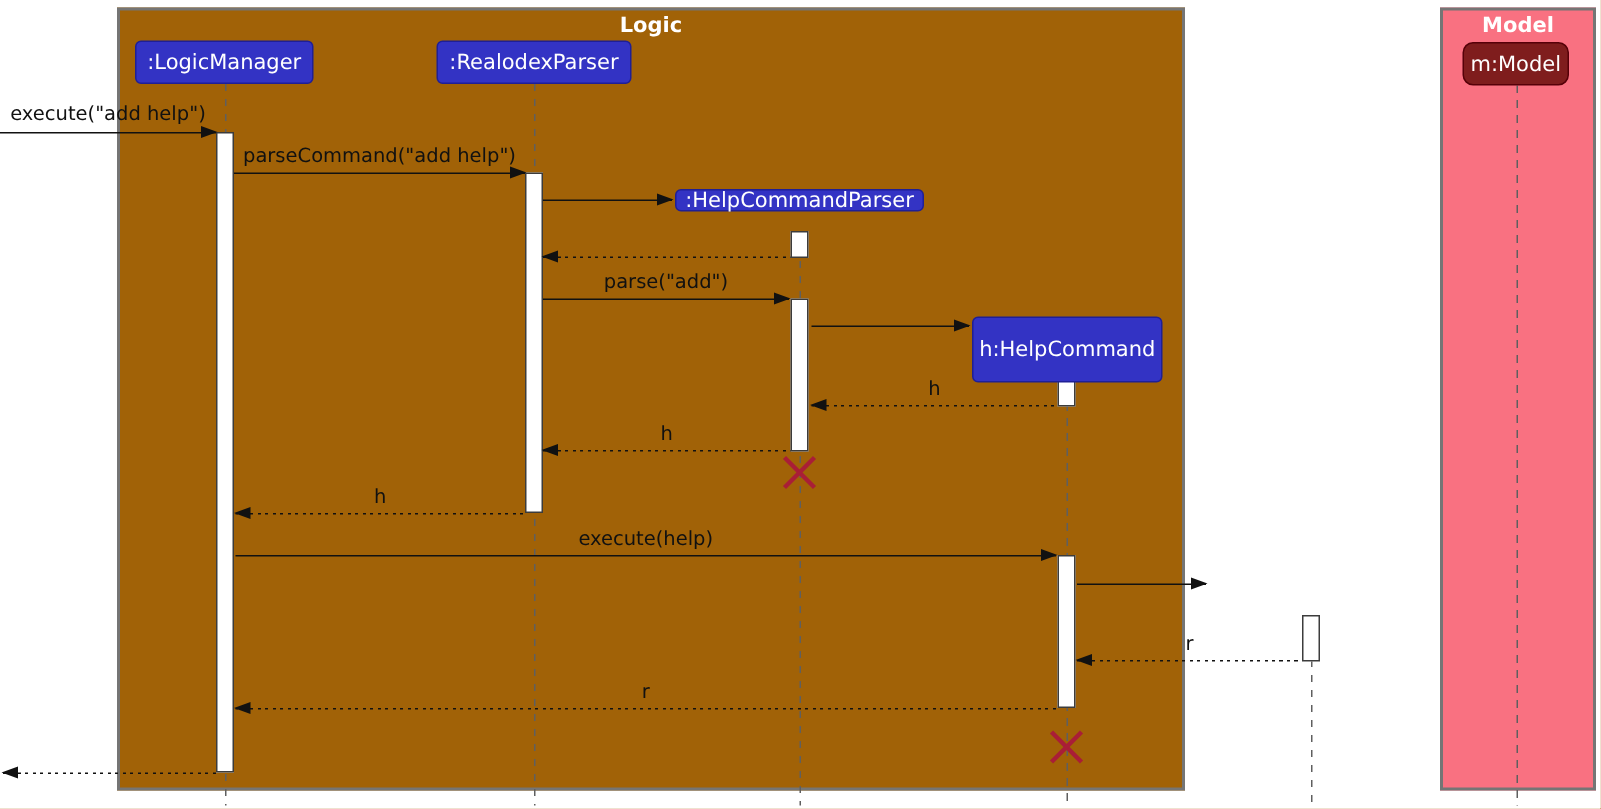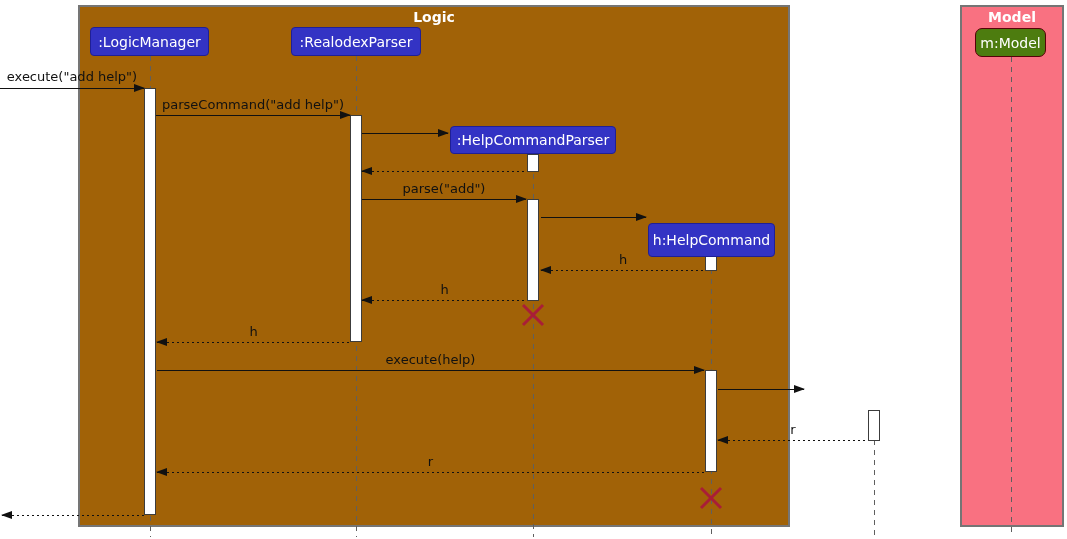--- a/index.html
+++ b/index.html
@@ -22,21 +22,21 @@
     position:absolute; width:1px;
     background:repeating-linear-gradient(180deg,#5f5f5f 0 5px,transparent 5px 10px);
   }
   .pbox {
     position:absolute; box-sizing:border-box;
     background:#3333C4; border:1px solid #1f1f96; border-radius:4px;
     color:#ffffff; font-size:14px;
     display:flex; align-items:center; justify-content:center;
     white-space:nowrap; z-index:5;
   }
-  .pbox.model-box { background:#4d7c0f; border:1px solid #560008; border-radius:7px; }
+  .pbox.model-box { background:#7f1d1d; border:1px solid #560008; border-radius:7px; }
   .act {
     position:absolute; box-sizing:border-box; width:12px;
     background:#ffffff; border:1px solid #3c3c3c; z-index:3;
   }
   .arrow { position:absolute; height:0; z-index:4; }
   .arrow .line { position:absolute; left:0; right:0; top:0; height:1px; }
   .arrow.solid .line { background:#111111; }
   .arrow.dotted .line { background:repeating-linear-gradient(90deg,#111111 0 2px,transparent 2px 5px); }
   .head { position:absolute; width:0; height:0; top:-4px; }
   .head.right { right:-1px; border-left:11px solid #111111; border-top:4px solid transparent; border-bottom:4px solid transparent; }
@@ -157,17 +157,17 @@
     <line x1="2" y1="2" x2="22" y2="22" stroke="#A91E37" stroke-width="3"></line>
     <line x1="22" y1="2" x2="2" y2="22" stroke="#A91E37" stroke-width="3"></line>
   </svg>
   <svg class="destroy-x" style="left:699px;top:486px" width="24" height="24">
     <line x1="2" y1="2" x2="22" y2="22" stroke="#A91E37" stroke-width="3"></line>
     <line x1="22" y1="2" x2="2" y2="22" stroke="#A91E37" stroke-width="3"></line>
   </svg>
 
   <div class="pbox" style="left:291px;top:27px;width:130px;height:29px">:RealodexParser</div>
   <div class="pbox" style="left:90px;top:27px;width:119px;height:29px">:LogicManager</div>
-  <div class="pbox" style="left:450px;top:126px;width:166px;height:28px">:HelpCommandParser</div>
-  <div class="pbox" style="left:648px;top:223px;width:127px;height:34px">h:HelpCommand</div>
+  <div class="pbox" style="left:450px;top:126px;width:166px;height:15px">:HelpCommandParser</div>
+  <div class="pbox" style="left:648px;top:211px;width:127px;height:44px">h:HelpCommand</div>
   <div class="pbox model-box" style="left:975px;top:28px;width:71px;height:29px">m:Model</div>
 
 </div>
 
 </body></html>

